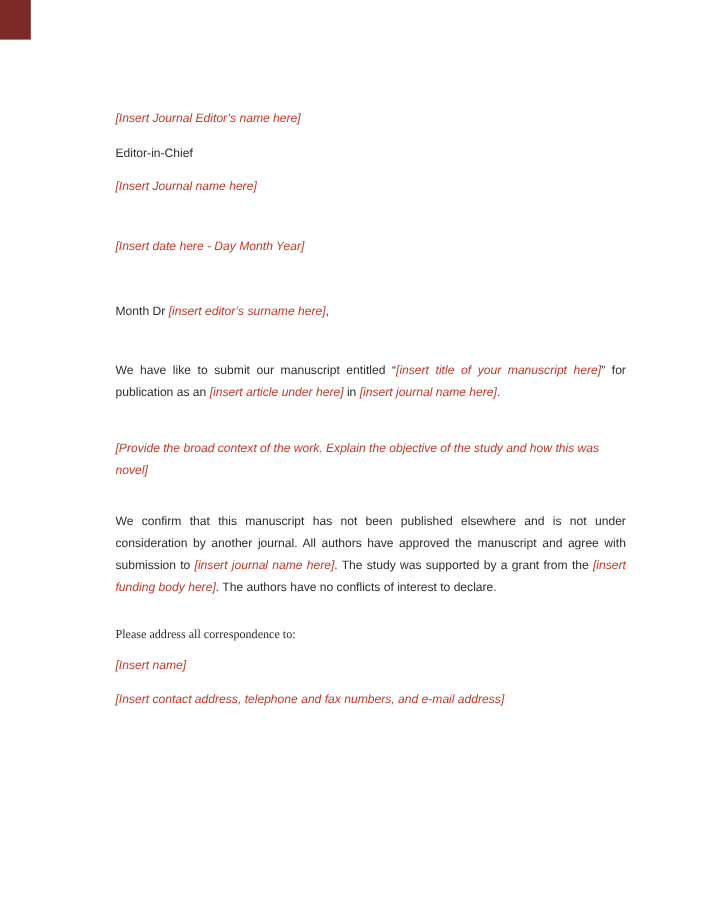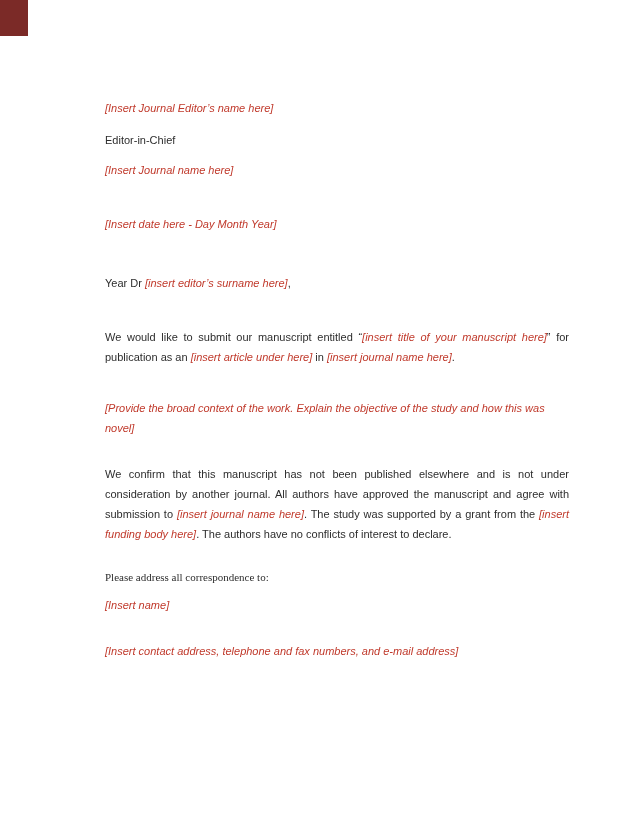--- a/index.html
+++ b/index.html
@@ -46,21 +46,21 @@
 </head>
 <body>
 
 <div class="page">
   <div class="corner-artifact"></div>
   <div class="letter-body" id="letter-body">
       <p style="margin-bottom: 12px;"><span class="ph">[Insert Journal Editor’s name here]</span></p>
       <p style="margin-bottom: 10px;"><span class="run">Editor-in-Chief</span></p>
       <p style="margin-bottom: 34px;"><span class="ph">[Insert Journal name here]</span></p>
       <p style="margin-bottom: 39px;"><span class="ph">[Insert date here - Day Month Year]</span></p>
-      <p style="margin-bottom: 34px;"><span class="run">Year Dr </span><span class="ph">[insert editor’s surname here]</span><span class="run">,</span></p>
-      <p class="justify" style="margin-bottom: 31px;"><span class="run">We would like to submit our manuscript entitled “</span><span class="ph">[insert title of your manuscript here]</span><span class="run">” for publication as an </span><span class="ph">[insert article under here]</span><span class="run"> in </span><span class="ph">[insert journal name here]</span><span class="run">.</span></p>
+      <p style="margin-bottom: 34px;"><span class="run">Month Dr </span><span class="ph">[insert editor’s surname here]</span><span class="run">,</span></p>
+      <p class="justify" style="margin-bottom: 31px;"><span class="run">We have like to submit our manuscript entitled “</span><span class="ph">[insert title of your manuscript here]</span><span class="run">” for publication as an </span><span class="ph">[insert article under here]</span><span class="run"> in </span><span class="ph">[insert journal name here]</span><span class="run">.</span></p>
       <p style="margin-bottom: 26px;"><span class="ph">[Provide the broad context of the work. Explain the objective of the study and how this was novel]</span></p>
       <p class="justify" style="margin-bottom: 23px;"><span class="run">We confirm that this manuscript has not been published elsewhere and is not under consideration by another journal. All authors have approved the manuscript and agree with submission to </span><span class="ph">[insert journal name here]</span><span class="run">. The study was supported by a grant from the </span><span class="ph">[insert funding body here]</span><span class="run">. The authors have no conflicts of interest to declare.</span></p>
       <p style="margin-bottom: 8px; font-family: Liberation Serif, serif;"><span class="run">Please address all correspondence to:</span></p>
-      <p style="margin-bottom: 26px;"><span class="ph">[Insert name]</span></p>
+      <p style="margin-bottom: 11px;"><span class="ph">[Insert name]</span></p>
       <p style="margin-bottom: 16px;"><span class="ph">[Insert contact address, telephone and fax numbers, and e-mail address]</span></p>
     </div>
 </div>
 
 </body></html>

